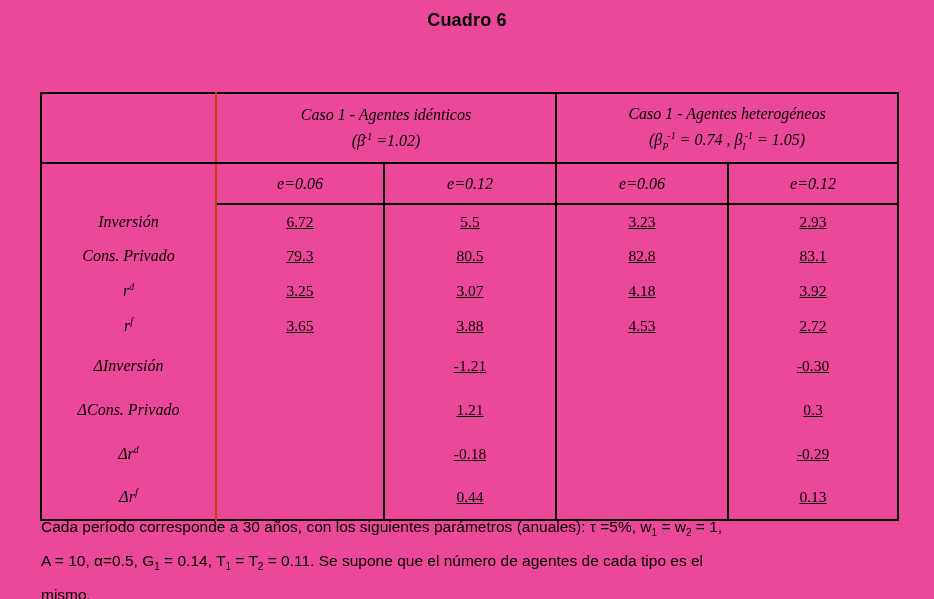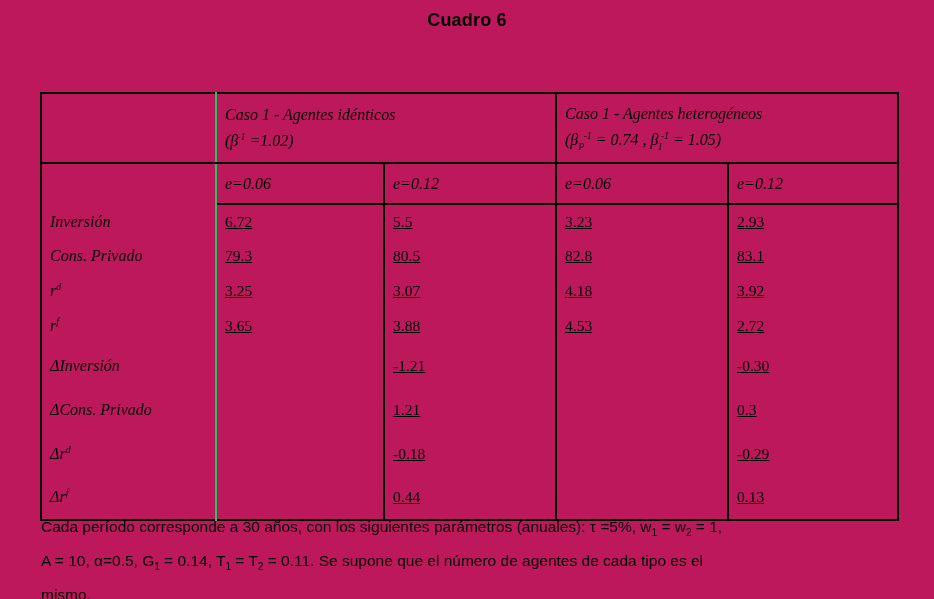--- a/index.html
+++ b/index.html
@@ -1,20 +1,20 @@
 <!DOCTYPE html>
 <html><head>
 <meta charset="utf-8">
 <style>
   html, body { margin: 0; padding: 0; background: #fff; }
   .page {
     position: relative;
     width: 934px;
     height: 599px;
-    background: #be185d;
+    background: #ec4899;
     color: #000;
     font-family: "Liberation Sans", sans-serif;
     overflow: hidden;
   }
   .title {
     position: absolute;
     top: 10px;
     left: 0;
     width: 100%;
     text-align: center;
@@ -27,31 +27,31 @@
     left: 40px;
     top: 92px;
     width: 857px;
     border-collapse: collapse;
     table-layout: fixed;
     border: 2px solid #000;
     font-family: "Liberation Serif", serif;
     color: #000;
   }
   table.cuadro td {
-    text-align: left;
+    text-align: center;
     vertical-align: middle;
     padding: 8px;
     overflow: hidden;
   }
   tr.ghead { height: 70px; }
   tr.ghead td { border-bottom: 2px solid #000; }
   tr.subhead { height: 41px; }
   tr.r  { height: 32px; }
   tr.rd { height: 44px; }
-  td.lbl   { border-right: 2px solid #22c55e; }
+  td.lbl   { border-right: 2px solid #c2410c; }
   td.sep-r { border-right: 2px solid #000; }
   tr.subhead td.data { border-bottom: 2px solid #000; }
   .gtitle   { font-style: italic; font-size: 16px; }
   .gformula { font-style: italic; font-size: 16px; margin-top: 7px; }
   .gformula sub { font-size: 0.62em; }
   .gformula sup { font-size: 0.62em; margin-left: -1px; }
   .subhead-label { font-style: italic; font-size: 16px; }
   .rowlabel { font-style: italic; font-size: 16px; }
   .rowlabel sup { font-size: 0.62em; font-style: italic; }
   .val { font-style: normal; font-size: 15.5px; text-decoration: underline; }

